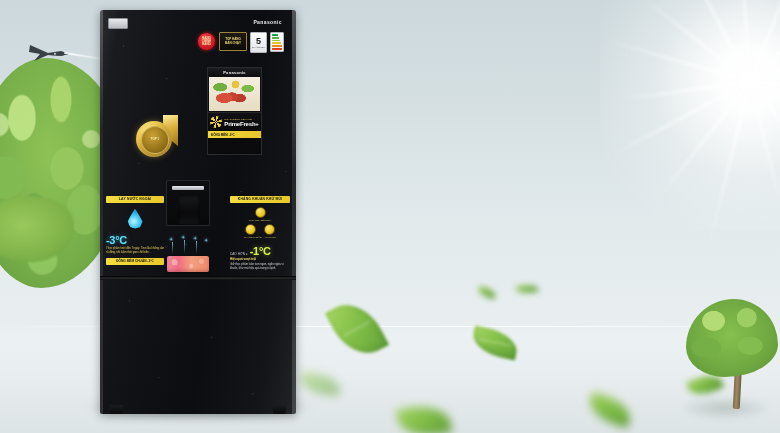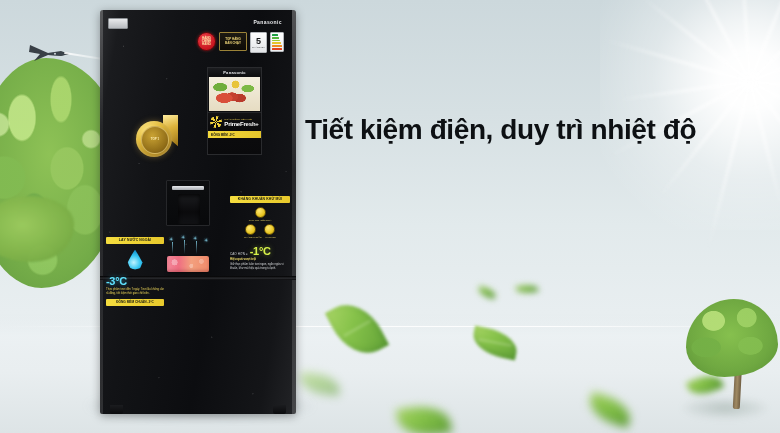--- a/index.html
+++ b/index.html
@@ -297,21 +297,21 @@
     border-radius:1px;
   }
   .disp-alcove{
     position:absolute;left:11px;top:13px;width:22px;height:30px;
     background:linear-gradient(180deg,#1c1d20,#0a0a0c 60%,#121316);
     border-radius:1px 1px 0 0;
     box-shadow:inset 0 2px 4px rgba(0,0,0,.85);
   }
 
   
-  .info-left{position:absolute;left:6px;top:186px;width:58px;margin-top:41px;}
+  .info-left{position:absolute;left:6px;top:186px;width:58px;}
   .info-right{position:absolute;right:6px;top:186px;width:60px;}
   .ylabel{
     background:linear-gradient(90deg,#f5dd3f,#e8c92c);
     color:#17180f;font-size:3.4px;font-weight:bold;
     text-align:center;padding:1.3px 0;letter-spacing:.15px;
     border-radius:1px;white-space:nowrap;
   }
   .droplet{
     width:15px;height:20px;margin:6px auto 0;
     background:radial-gradient(circle at 38% 62%,#bff3ff 0%,#39c7f2 42%,#0b86c4 82%,#05628f 100%);
@@ -547,16 +547,15 @@
       <div class="snow" style="left:93px;top:225px;">✳</div>
       <div class="snow" style="left:104px;top:227px;">✳</div>
       <div class="tray"></div>
 
       <div class="foot l"></div>
       <div class="foot r"></div>
     </div>
   </div>
 
   <div class="copy">
-    <div class="line2">Tiết kiệm điện, duy trì nhiệt độ</div>
   </div>
 
 </div>
 
 </body></html>

